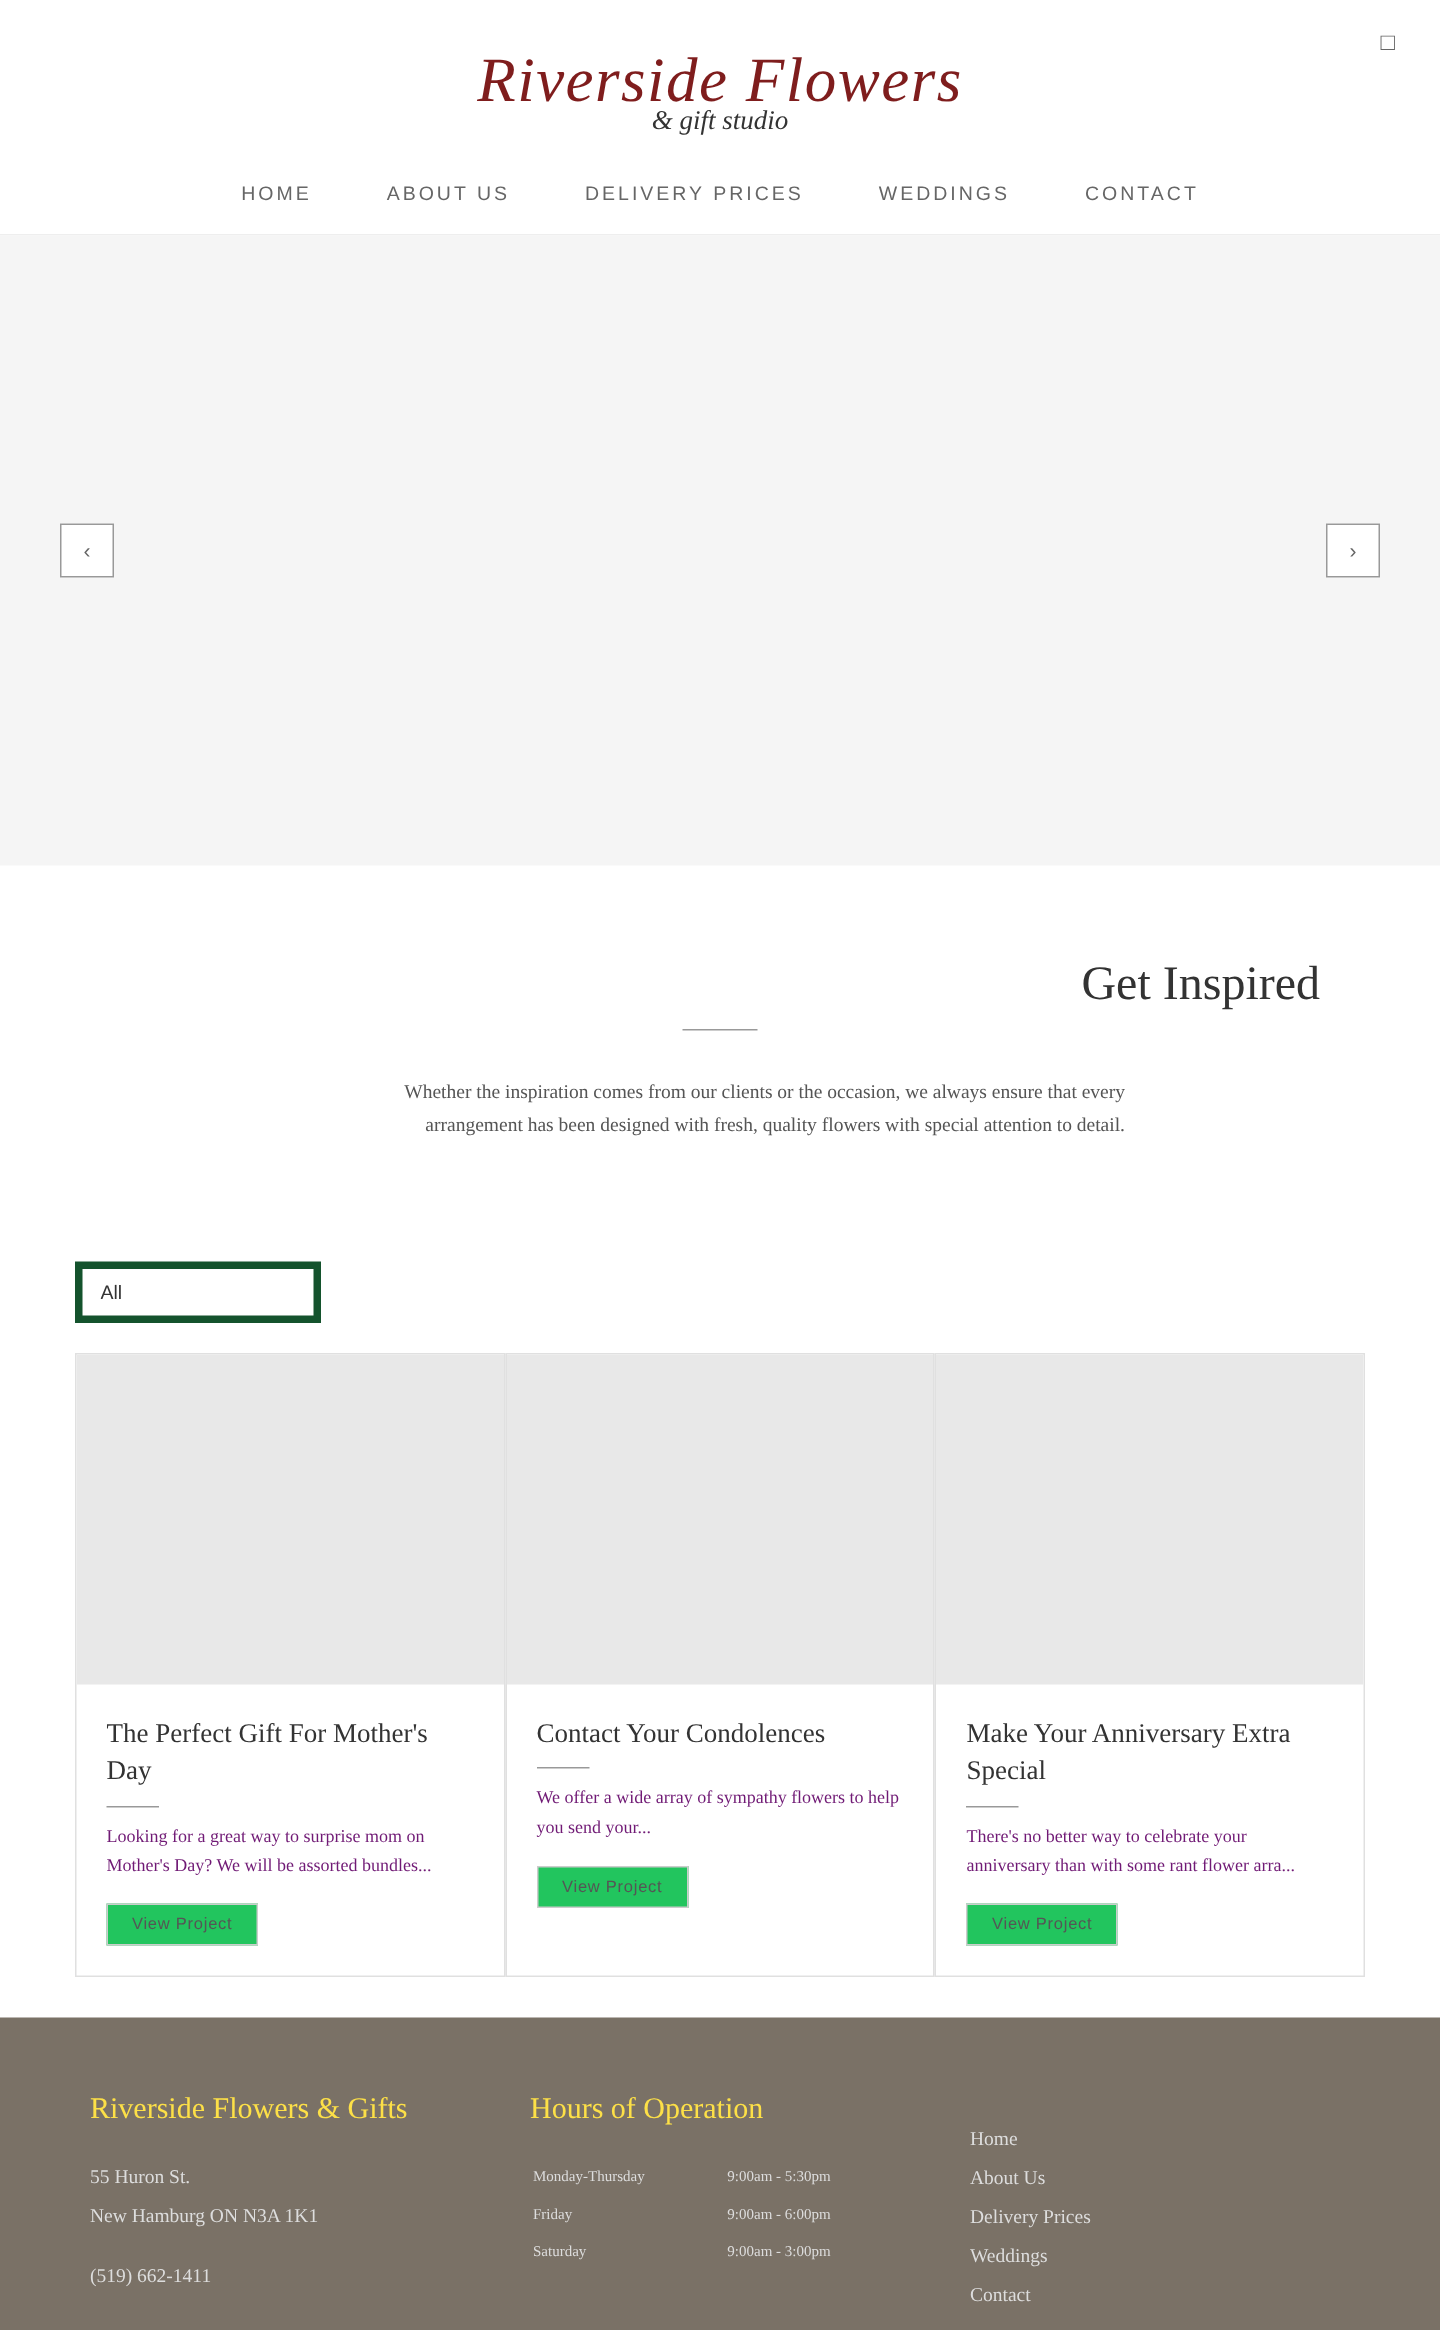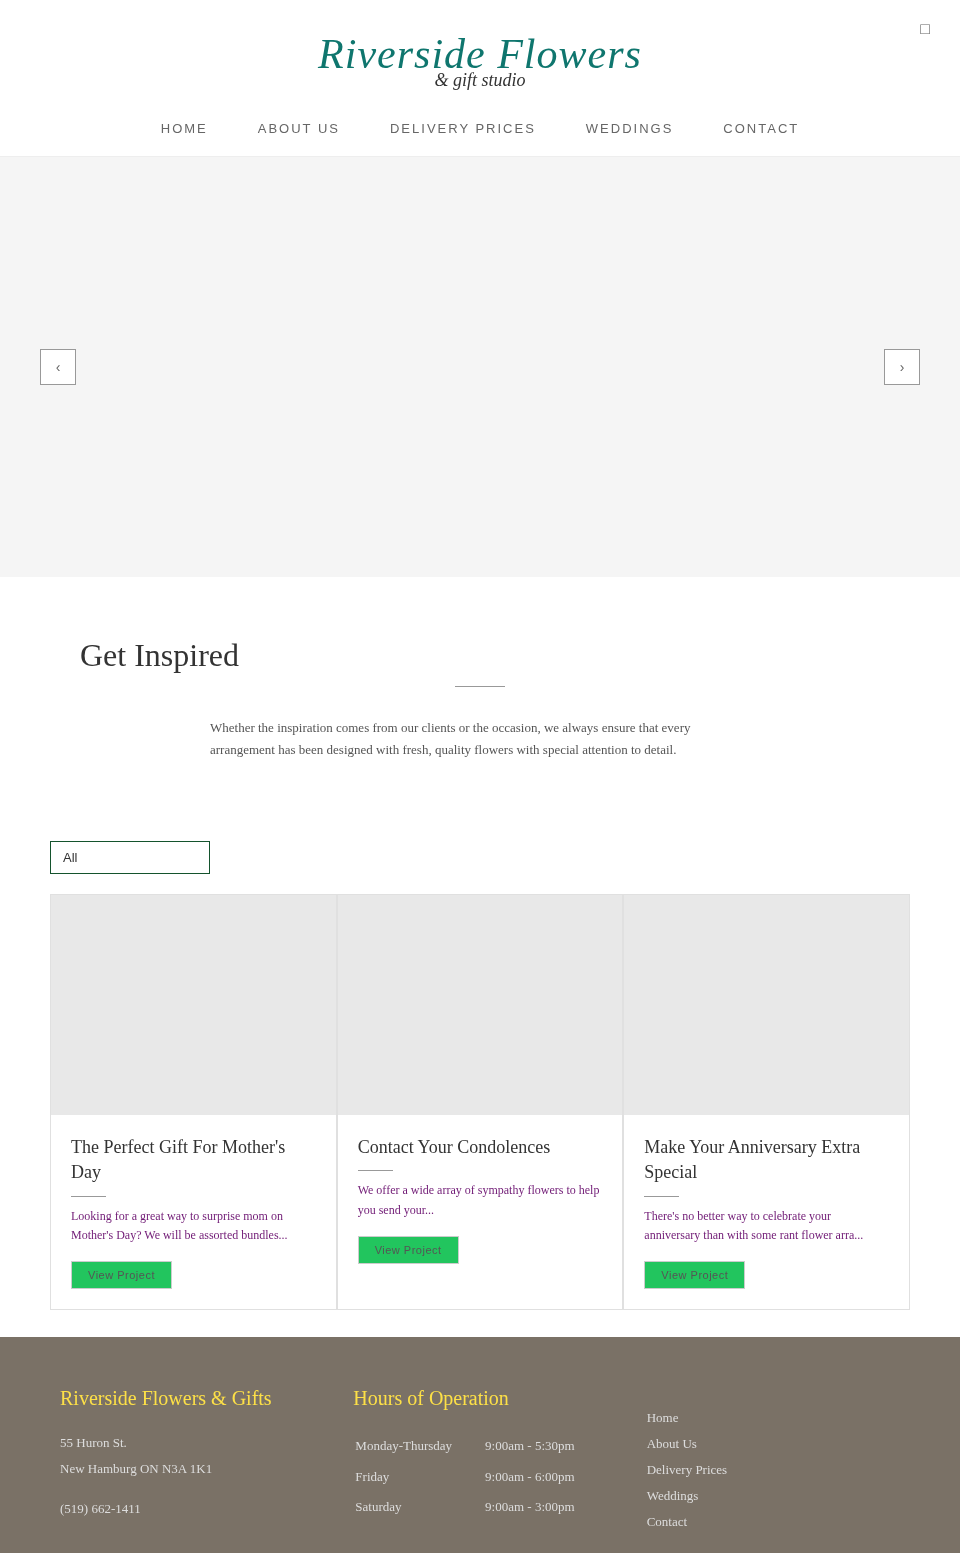--- a/index.html
+++ b/index.html
@@ -3,61 +3,61 @@
   <meta charset="utf-8">
   <style>
     * { margin: 0; padding: 0; box-sizing: border-box; }
     body { font-family: 'Georgia', serif; color: #333; background: #fff; width: 960px; }
 
     
     .header { position: relative; padding: 20px 0 0; text-align: center; border-bottom: 1px solid #eee; }
     .header-social { position: absolute; top: 20px; right: 30px; display: flex; gap: 10px; }
     .header-social span { font-size: 16px; color: #666; cursor: pointer; }
     .logo { display: inline-block; padding: 10px 0; }
-    .logo-main { font-family: 'Georgia', serif; font-size: 42px; font-style: italic; color: #0f766e; letter-spacing: 1px; }
+    .logo-main { font-family: 'Georgia', serif; font-size: 42px; font-style: italic; color: #7f1d1d; letter-spacing: 1px; }
     .logo-sub { font-family: 'Georgia', serif; font-size: 18px; font-style: italic; color: #333; display: block; margin-top: -8px; }
 
     
     nav { display: flex; justify-content: center; gap: 50px; padding: 20px 0; }
     nav a { text-decoration: none; color: #666; font-size: 13px; letter-spacing: 2px; font-family: 'Arial', sans-serif; font-weight: 400; }
 
     
     .slider { position: relative; width: 100%; height: 420px; background: #f5f5f5; display: flex; align-items: center; justify-content: center; overflow: hidden; }
     .slider-btn { position: absolute; width: 36px; height: 36px; border: 1px solid #999; background: #fff; display: flex; align-items: center; justify-content: center; cursor: pointer; font-size: 14px; color: #666; z-index: 10; }
     .slider-btn-left { left: 40px; }
     .slider-btn-right { right: 40px; }
 
     
-    .section-inspired { padding: 60px 80px 40px; text-align: left; }
+    .section-inspired { padding: 60px 80px 40px; text-align: right; }
     .section-inspired h2 { font-family: 'Georgia', serif; font-weight: 400; font-size: 32px; color: #333; margin-bottom: 12px; }
     .divider { width: 50px; height: 1px; background: #999; margin: 0 auto 30px; }
     .section-inspired p { font-size: 13px; line-height: 1.7; color: #555; max-width: 540px; margin: 0 auto 40px; }
 
     
     .filter-bar { text-align: left; margin-bottom: 20px; padding: 0 50px; }
-    .filter-select { padding: 8px 60px 8px 12px; border: 1px solid #14532d; font-size: 13px; color: #333; background: #fff; cursor: pointer; appearance: none; min-width: 160px; }
+    .filter-select { padding: 8px 60px 8px 12px; border: 5px solid #14532d; font-size: 13px; color: #333; background: #fff; cursor: pointer; appearance: none; min-width: 160px; }
 
     
     .cards-grid { display: flex; padding: 0 50px 27px; }
     .card { flex: 1; border: 1px solid #e0e0e0; overflow: hidden; }
     .card-img { width: 100%; height: 220px; background: #e8e8e8; }
     .card-body { padding: 20px; }
     .card-body h3 { font-family: 'Georgia', serif; font-weight: 400; font-size: 18px; color: #333; margin-bottom: 10px; line-height: 1.4; }
     .card-divider { width: 35px; height: 1px; background: #999; margin: 10px 0; }
     .card-body p { font-size: 12px; color: #701a75; line-height: 1.6; margin-bottom: 16px; }
     .btn-view { display: inline-block; padding: 7px 16px; border: 1px solid #ccc; font-size: 11px; color: #555; text-decoration: none; cursor: pointer; background: #22c55e; letter-spacing: 0.5px; }
 
     
     footer { background: #7a7166; color: #ddd; padding: 50px 60px 40px; }
     .footer-grid { display: grid; grid-template-columns: 1fr 1fr 1fr; gap: 40px; }
     .footer-col h4 { font-family: 'Georgia', serif; font-weight: 400; font-size: 20px; color: #fde047; margin-bottom: 20px; }
     .footer-col p { font-size: 13px; line-height: 2; color: #ddd; }
     .footer-col a { color: #ddd; text-decoration: none; display: block; font-size: 13px; line-height: 2; }
     .footer-hours { width: 100%; }
-    .footer-hours td { font-size: 13px; color: #ddd; padding: 2px 16px 2px 0; vertical-align: top; line-height: 1.9; margin-top: 35px; }
+    .footer-hours td { font-size: 10px; color: #ddd; padding: 2px 16px 2px 0; vertical-align: top; line-height: 1.9; margin-top: 35px; }
     .phone { margin-top: 14px; font-size: 13px; color: #ddd; }
   </style>
 </head>
 <body>
 
 <header class="header">
   <div class="header-social">
     <span></span>
     <span>□</span>
   </div>

